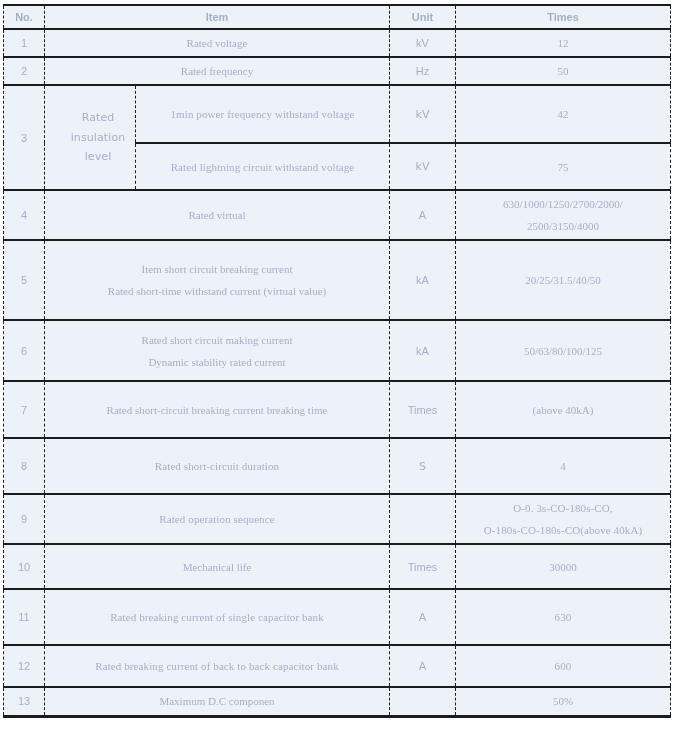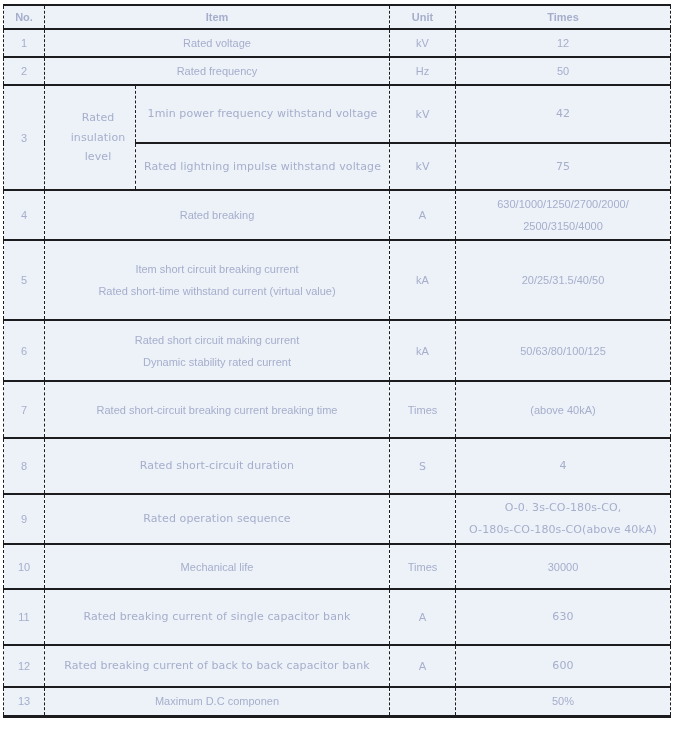--- a/index.html
+++ b/index.html
@@ -37,21 +37,21 @@
     border-left:1px dashed var(--line);
     border-right:1px dashed var(--line);
     border-top:2px solid var(--line);
     border-bottom:2px solid var(--line);
     overflow:hidden;
   }
   tbody tr:last-child td{border-bottom:3px solid var(--line);}
   thead th{font-weight:bold;}
   .f-default{font-family:"Liberation Sans",sans-serif;}
   .f-geometric{font-family:"DejaVu Sans",sans-serif;letter-spacing:0.1px;}
-  .line{line-height:2;white-space:nowrap;}
+  .line{line-height:2;white-space:nowrap;font-family:Liberation Serif, serif;}
   .group-cell{line-height:1.8;white-space:normal;padding-left:20px;}
   th{font-family:"Liberation Sans",sans-serif;}
 </style>
 </head>
 <body>
 
 <div class="page">
   <table class="spec">
     <colgroup>
       <col class="c-no">
@@ -95,31 +95,31 @@
           <td class="item-cell f-geometric">
             <div class="line">1min power frequency withstand voltage</div>
           </td>
           <td class="unit-cell f-geometric">kV</td>
           <td class="data-cell f-geometric">
             <div class="line">42</div>
           </td>
         </tr>
         <tr style="height: 47px;">
           <td class="item-cell f-geometric">
-            <div class="line">Rated lightning impulse withstand voltage</div>
+            <div class="line">Rated lightning circuit withstand voltage</div>
           </td>
           <td class="unit-cell f-geometric">kV</td>
           <td class="data-cell f-geometric">
             <div class="line">75</div>
           </td>
         </tr>
         <tr style="height: 48px;">
           <td class="f-default">4</td>
           <td class="item-cell f-default" colspan="2">
-            <div class="line">Rated breaking</div>
+            <div class="line">Rated virtual</div>
           </td>
           <td class="unit-cell f-default">A</td>
           <td class="data-cell f-default">
             <div class="line">630/1000/1250/2700/2000/</div>
             <div class="line">2500/3150/4000</div>
           </td>
         </tr>
         <tr style="height: 80px;">
           <td class="f-default">5</td>
           <td class="item-cell f-default" colspan="2">

